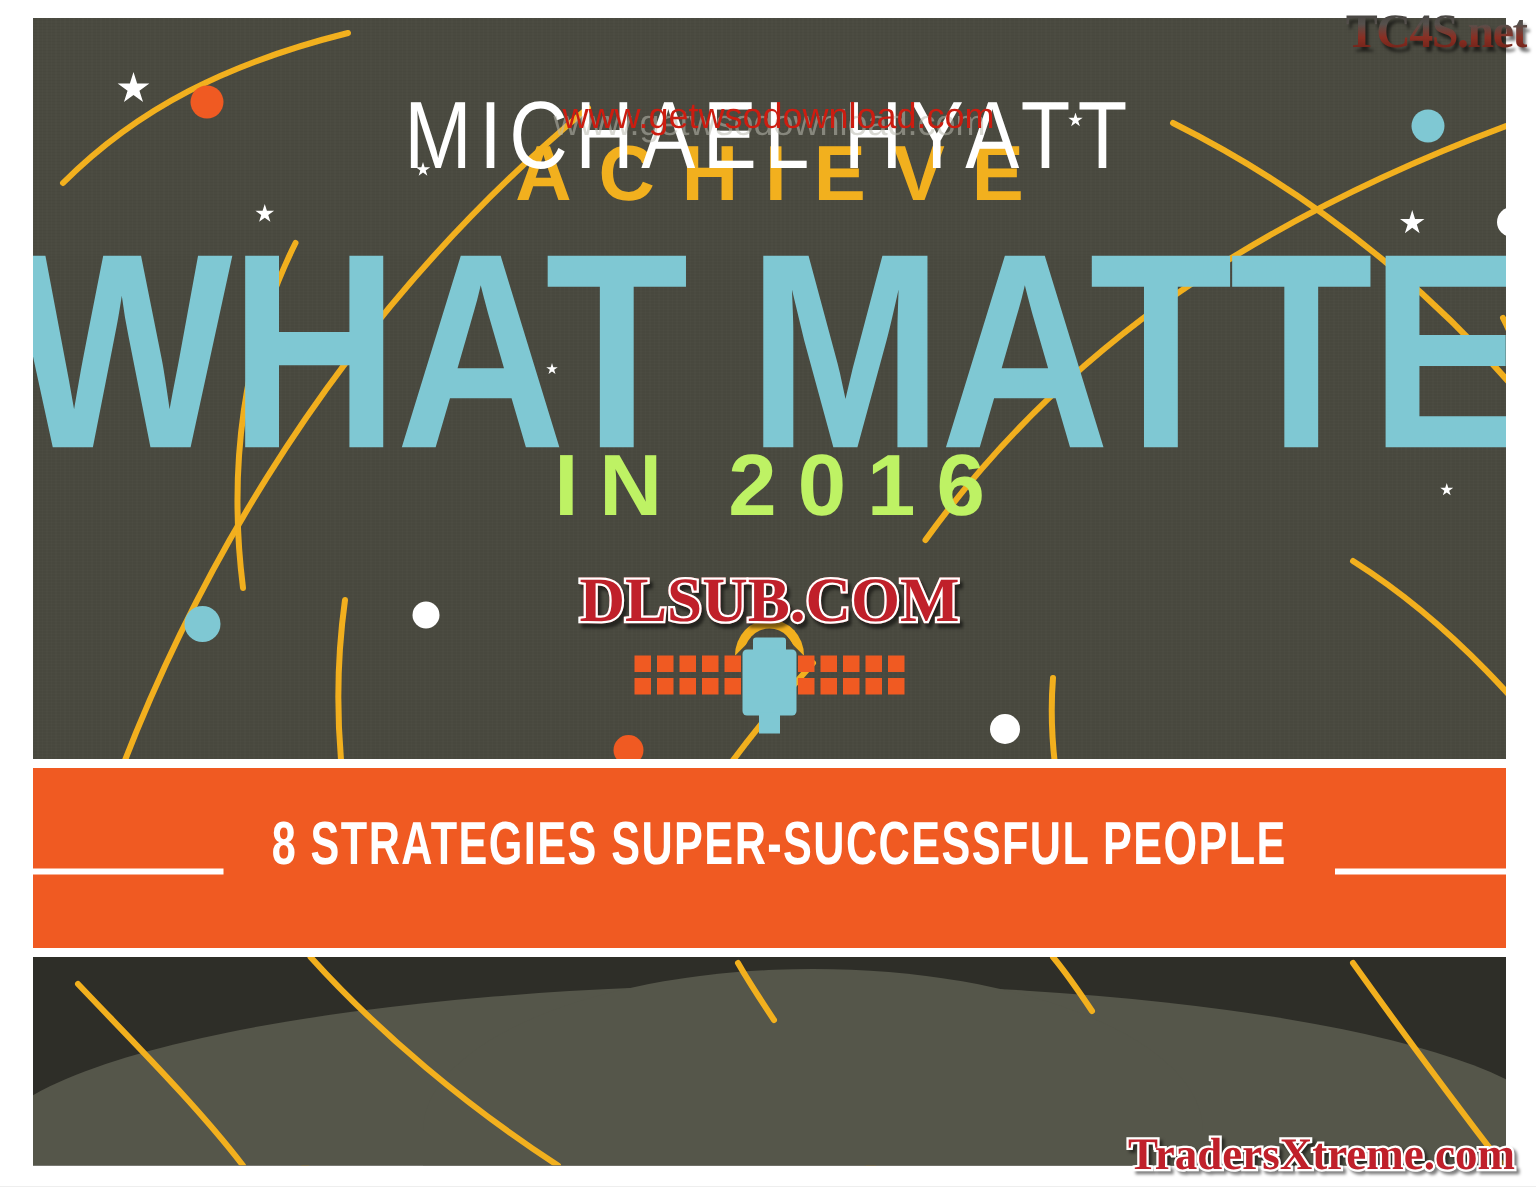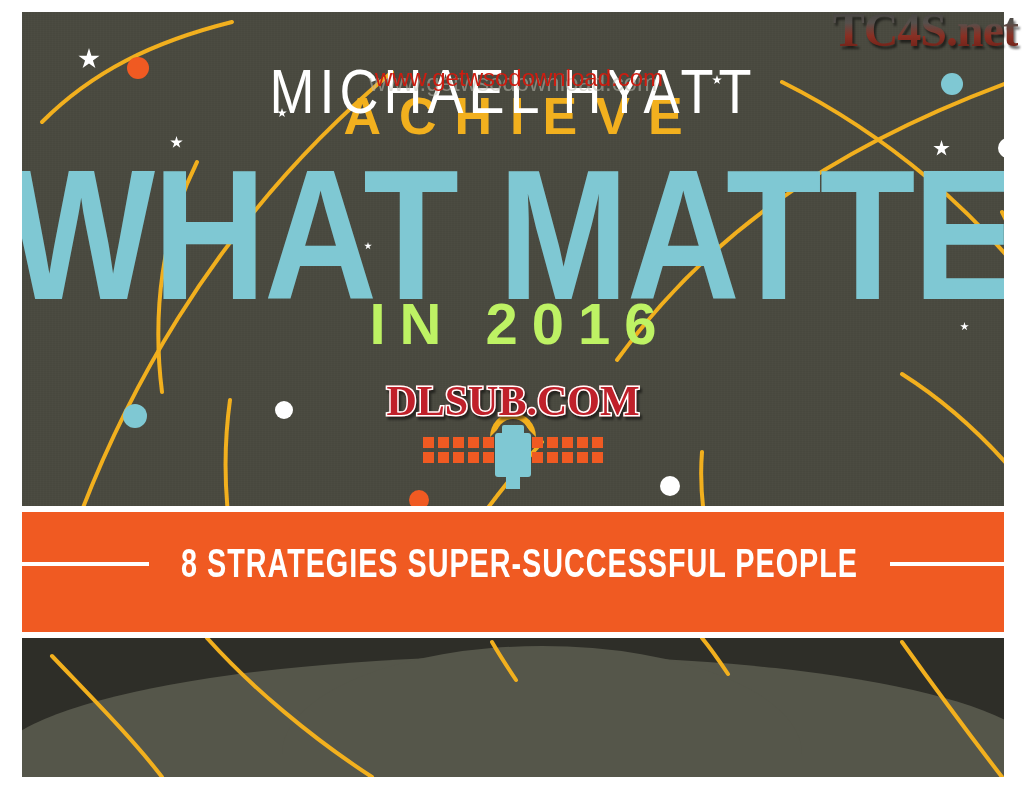--- a/index.html
+++ b/index.html
@@ -130,21 +130,21 @@
   
   #banner{
     position:absolute; left:0; top:494px; width:982px; height:132px;
     background:#F05A22;
     border-top:6px solid #ffffff;
     border-bottom:6px solid #ffffff;
     display:flex; flex-direction:column;
     justify-content:center; align-items:center;
   }
   .banner-line{
-    display:flex; align-items:center; justify-content:center;
+    display:flex; align-items:flex-end; justify-content:center;
     width:100%;
     color:#ffffff;
     margin-left:12px;
   }
   .banner-line .rule{
     height:4px; background:#ffffff; flex:0 0 auto;
   }
   .banner-line .rule.l1{ width:198px; margin-right:18px; }
   .banner-line .rule.r1{ width:198px; margin-left:18px; }
   .banner-line .rule.l2{ width:130px; margin-right:18px; }
@@ -205,21 +205,21 @@
   }
   #wm-getwso .front{
     position:relative;
     color:#cc1c10;
   }
 
   #wm-tc4s{
     position:absolute;
     right:6px; top:2px;
     z-index:60;
-    font-size:48px;
+    font-size:32px;
     font-weight:bold;
     font-family:"Liberation Serif", serif;
     letter-spacing:-1px;
     background:linear-gradient(180deg,#3a3a38 0%,#55504c 38%,#8a2f23 62%,#5e1a12 100%);
     -webkit-background-clip:text;
     background-clip:text;
     color:transparent;
     text-shadow:none;
     filter:drop-shadow(2px 3px 1px rgba(0,0,0,.55));
   }
@@ -371,14 +371,15 @@
       <span class="shadow">www.getwsodownload.com</span>
       <span class="front">www.getwsodownload.com</span>
     </div>
 
     <div id="wm-dlsub">
       <span class="inner">DLSUB.COM</span>
     </div>
   </div>
 
   <div id="wm-tc4s">TC4S.net</div>
+  <div id="wm-traders">TradersXtreme.com</div>
 
 </div>
 
 </body></html>

